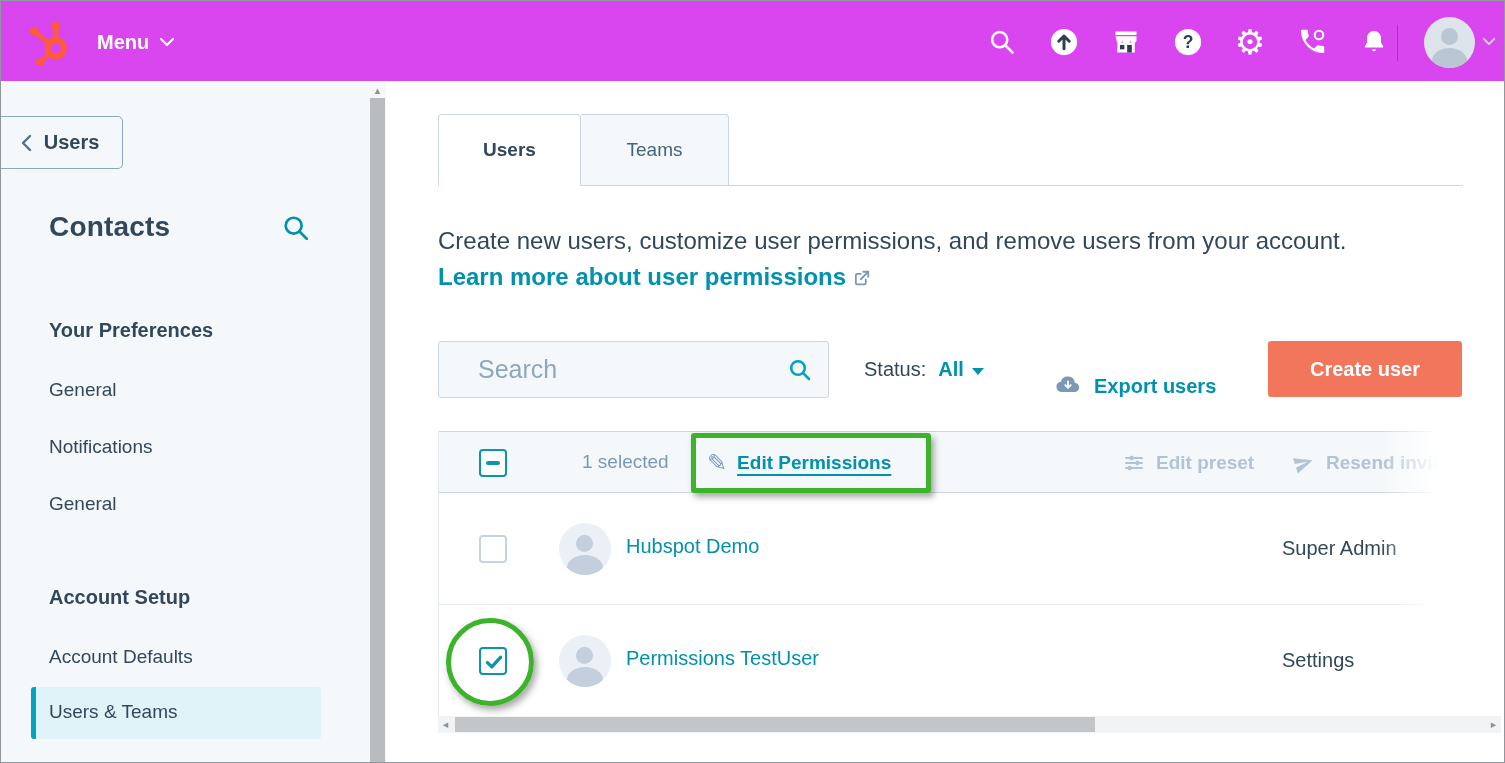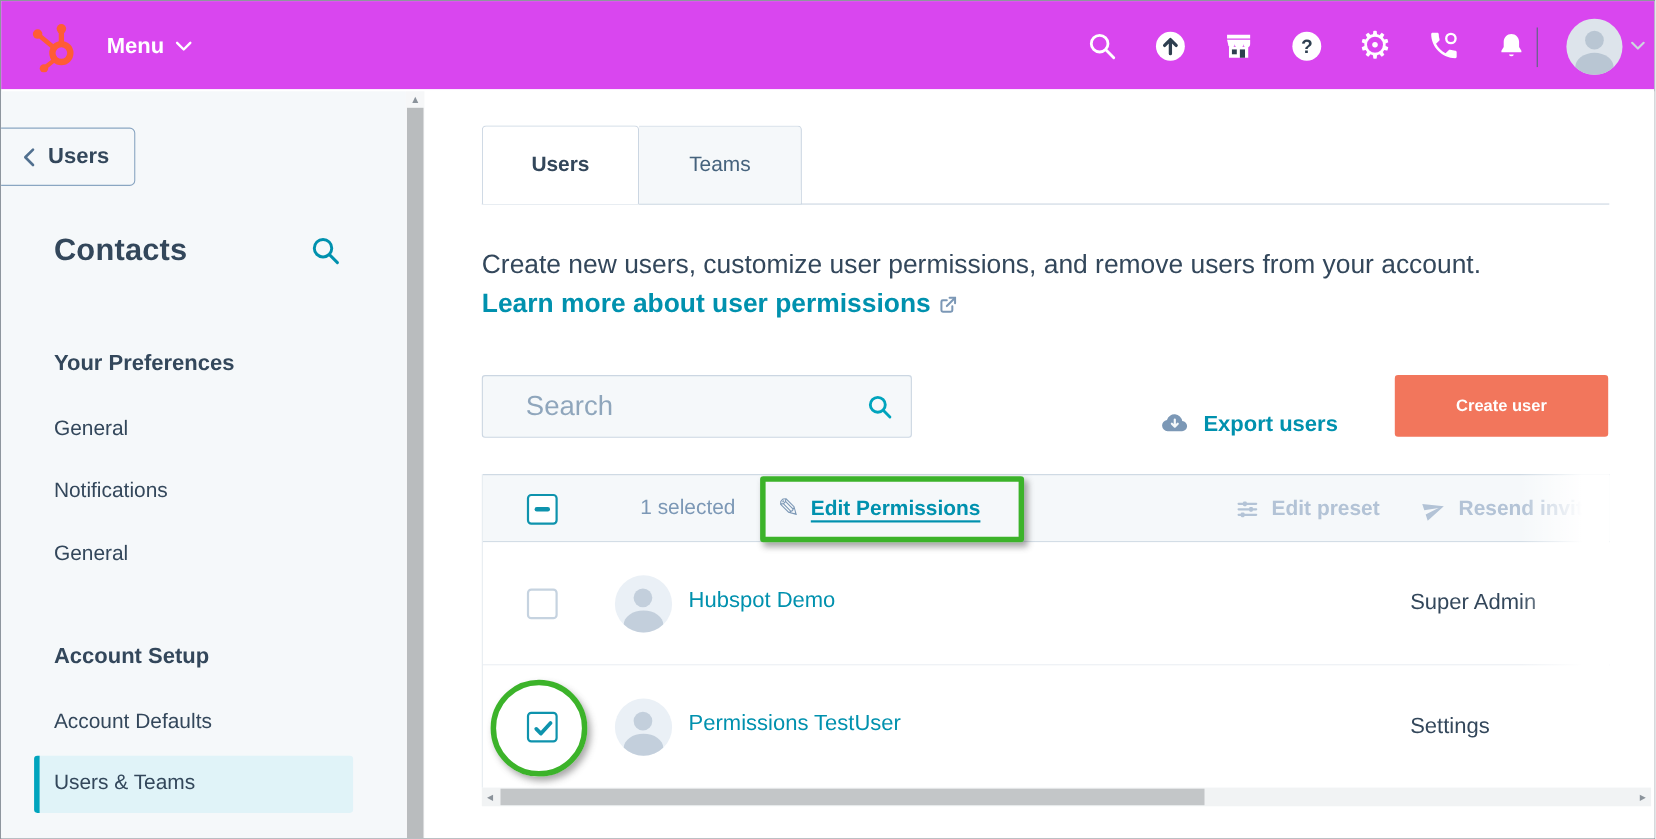--- a/index.html
+++ b/index.html
@@ -54,21 +54,21 @@
   .search-box .mag { position:absolute; right:16px; top:16px; width:24px; height:24px; cursor:pointer; }
 
   .status-wrap { position:absolute; left:478px; top:258px; height:57px; display:flex; align-items:center; gap:12px; font-size:20px; }
   .status-label { color:#33475b; }
   .status-value { color:#0091ae; font-weight:bold; display:flex; align-items:center; gap:8px; cursor:pointer; }
   .caret-down { width:0; height:0; border-left:6px solid transparent; border-right:6px solid transparent; border-top:7px solid #0091ae; margin-top:3px; }
 
   .export-btn { position:absolute; left:668px; top:258px; height:57px; display:flex; align-items:flex-end; gap:12px; font-size:20px; font-weight:bold; color:#0091ae; cursor:pointer; }
   .cloud { width:28px; height:28px; }
 
-  .create-btn { position:absolute; left:882px; top:258px; width:194px; height:56px; background:#f2765c; border:none; border-radius:3px; color:#fff; font-size:15px; font-weight:bold; font-family:inherit; cursor:pointer; }
+  .create-btn { position:absolute; left:882px; top:258px; width:194px; height:56px; background:#f2765c; border:none; border-radius:3px; color:#fff; font-size:20px; font-weight:bold; font-family:inherit; cursor:pointer; }
 
   
   .table { position:absolute; left:52px; top:348px; width:1025px; border-left:1px solid #e5eaf0; background:#fff; }
   .table-fade { position:absolute; left:995px; top:348px; width:82px; height:285px; background:linear-gradient(to right, rgba(255,255,255,0), #fff 70%); z-index:3; pointer-events:none; }
   .thead { position:relative; height:62px; background:#f5f8fa; border-top:1px solid #cbd6e2; border-bottom:1px solid #cbd6e2; }
   .trow { position:relative; height:112px; border-bottom:1px solid #e5eaf0; background:#fff; }
 
   .cb { position:absolute; width:28px; height:28px; border-radius:4px; background:#fff; }
   .cb-teal { border:2px solid #0e93ad; }
   .cb-gray { border:2px solid #c6d3e0; }
@@ -226,20 +226,27 @@
         </svg></div>
 
     <div class="search-box">
       <input type="text" placeholder="Search" style="">
       <svg class="mag" viewBox="0 0 24 24">
         <circle cx="10" cy="10" r="6.8" fill="none" stroke="#00a4bd" stroke-width="2.6"></circle>
         <line x1="15.4" y1="15.4" x2="21" y2="21" stroke="#00a4bd" stroke-width="2.6" stroke-linecap="round"></line>
       </svg>
     </div>
 
+    <div class="status-wrap">
+      <span class="status-label">Status:</span>
+      <span class="status-value">
+        <span>All</span>
+        <span class="caret-down"></span>
+      </span>
+    </div>
 
     <div class="export-btn">
       <svg class="cloud" viewBox="0 0 24 24">
         <path fill="#7c98b6" d="M6.4 18.8a4.4 4.4 0 0 1-.5-8.76 6.1 6.1 0 0 1 11.9.9 3.7 3.7 0 0 1-.3 7.86z"></path>
         <path d="M12 9.8v5.2M9.7 13l2.3 2.3L14.3 13" stroke="#f5f8fa" stroke-width="1.7" fill="none" stroke-linecap="round" stroke-linejoin="round"></path>
       </svg>
       <span>Export users</span>
     </div>
 
     <button class="create-btn">Create user</button>

